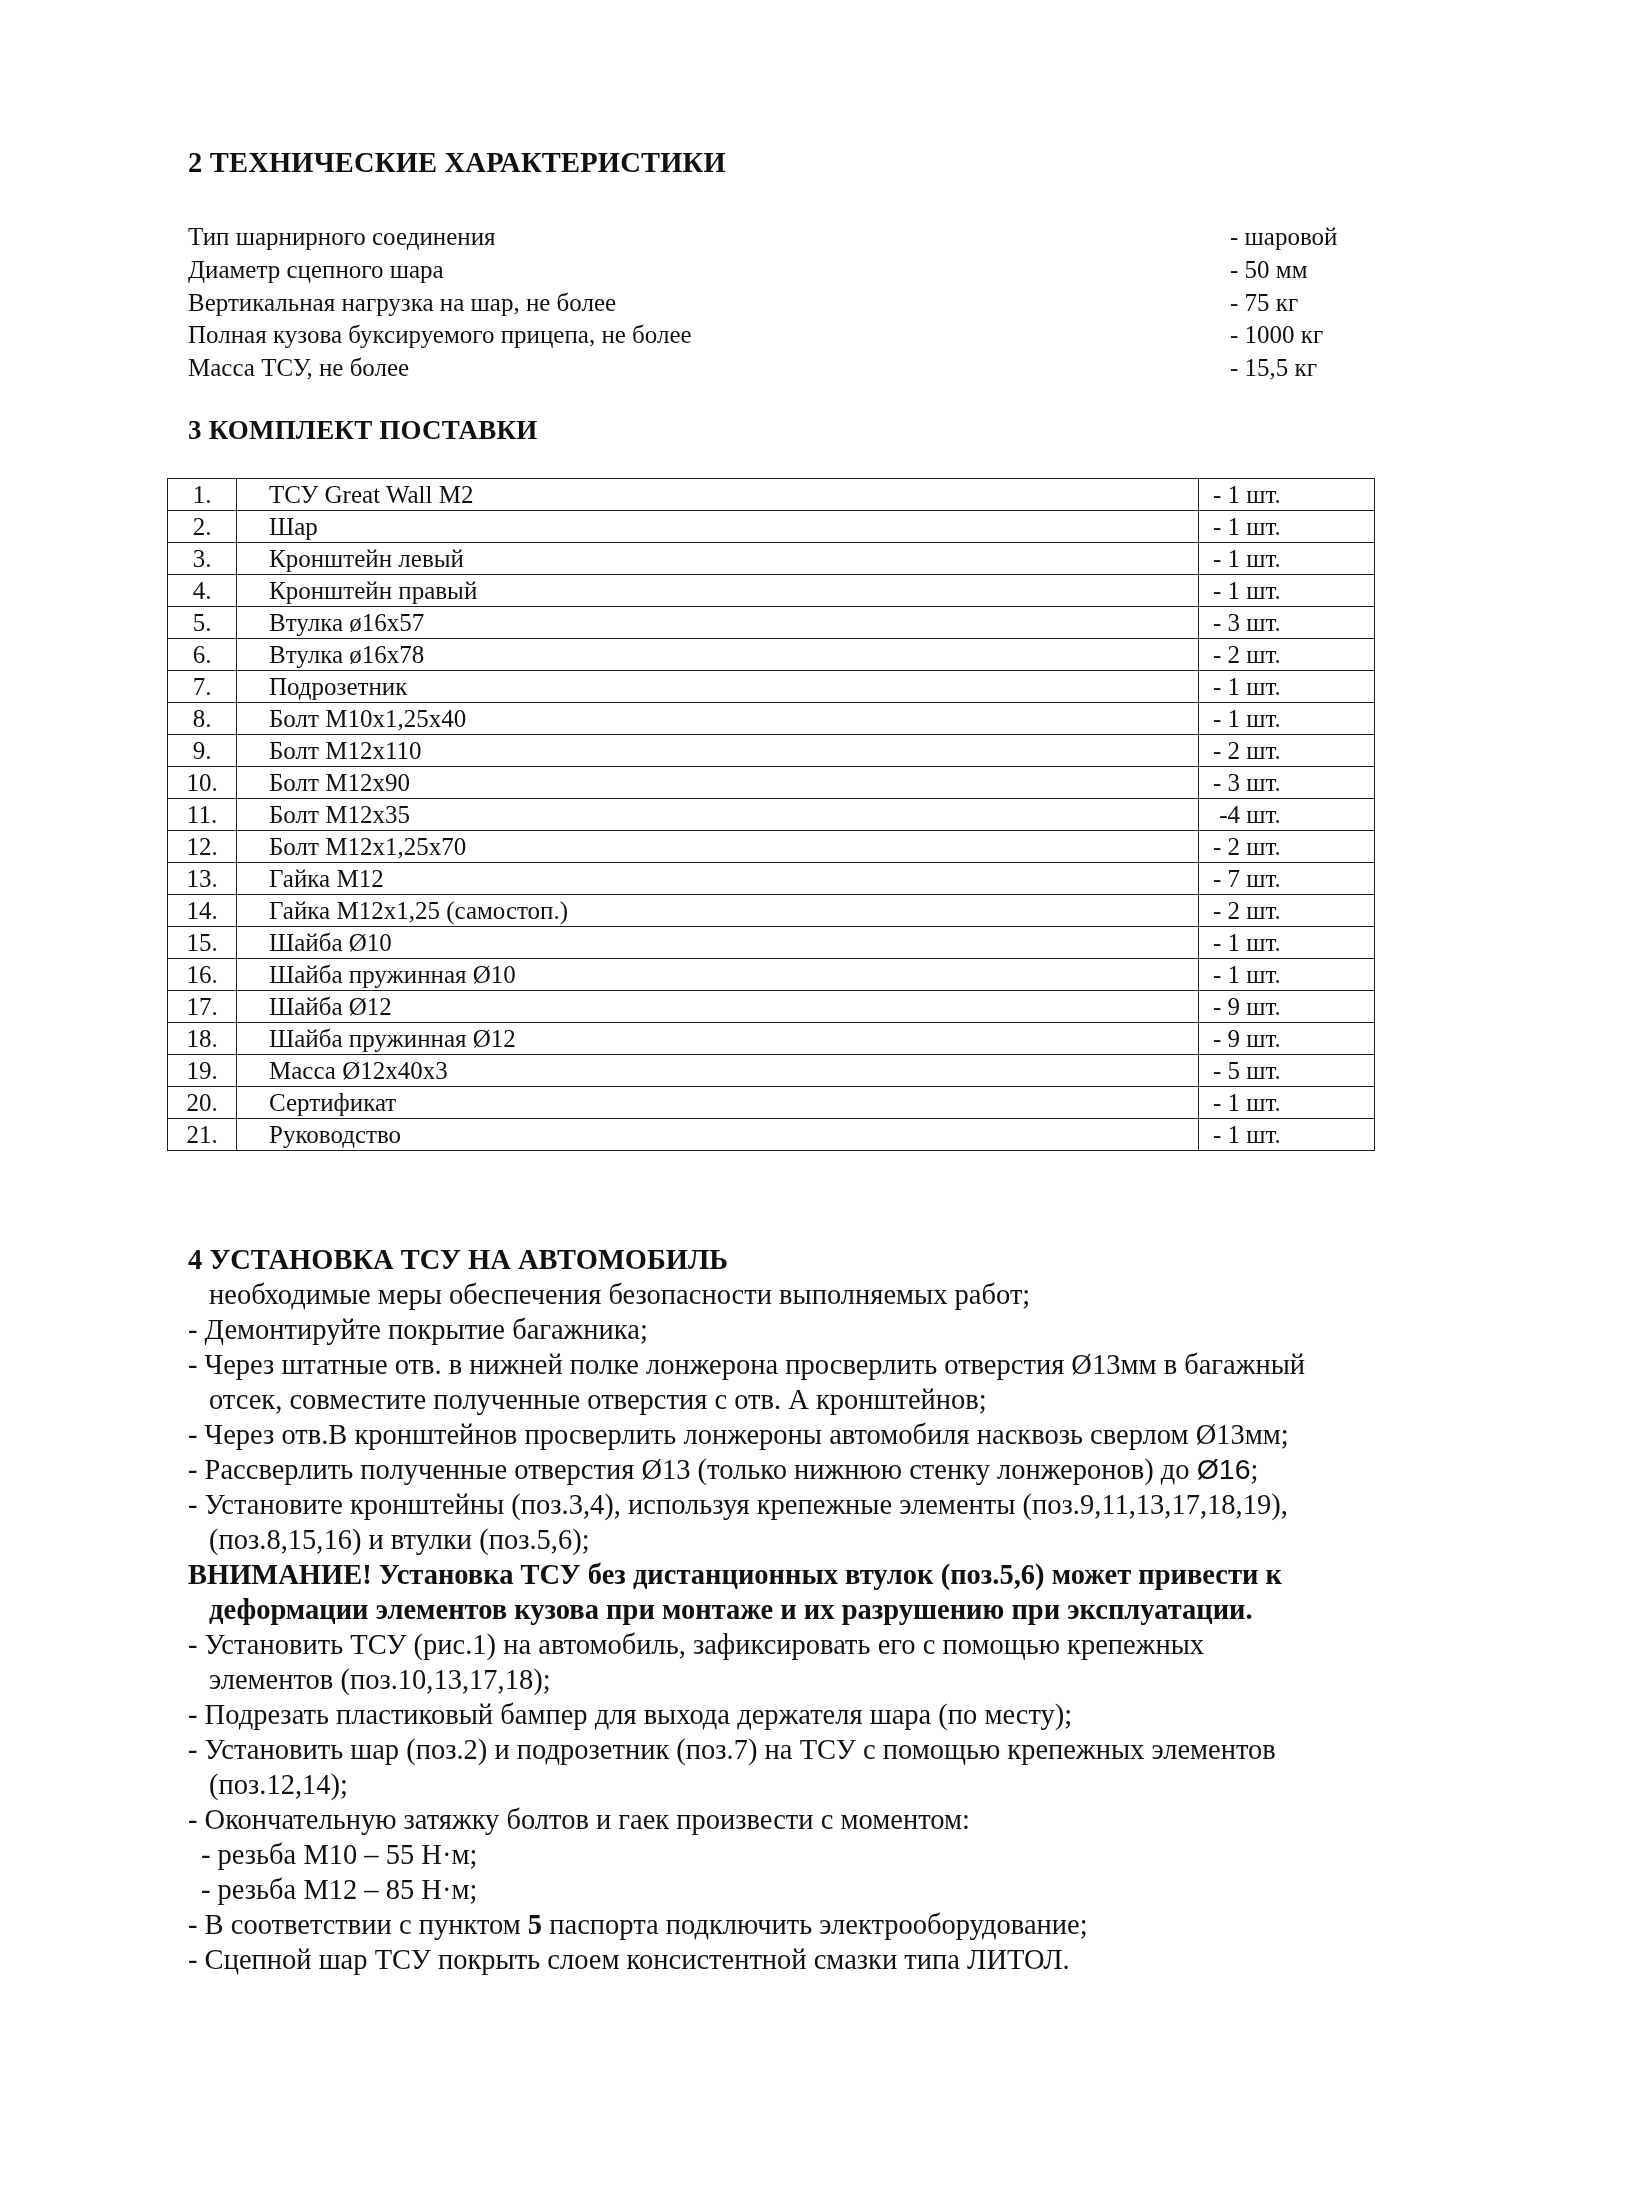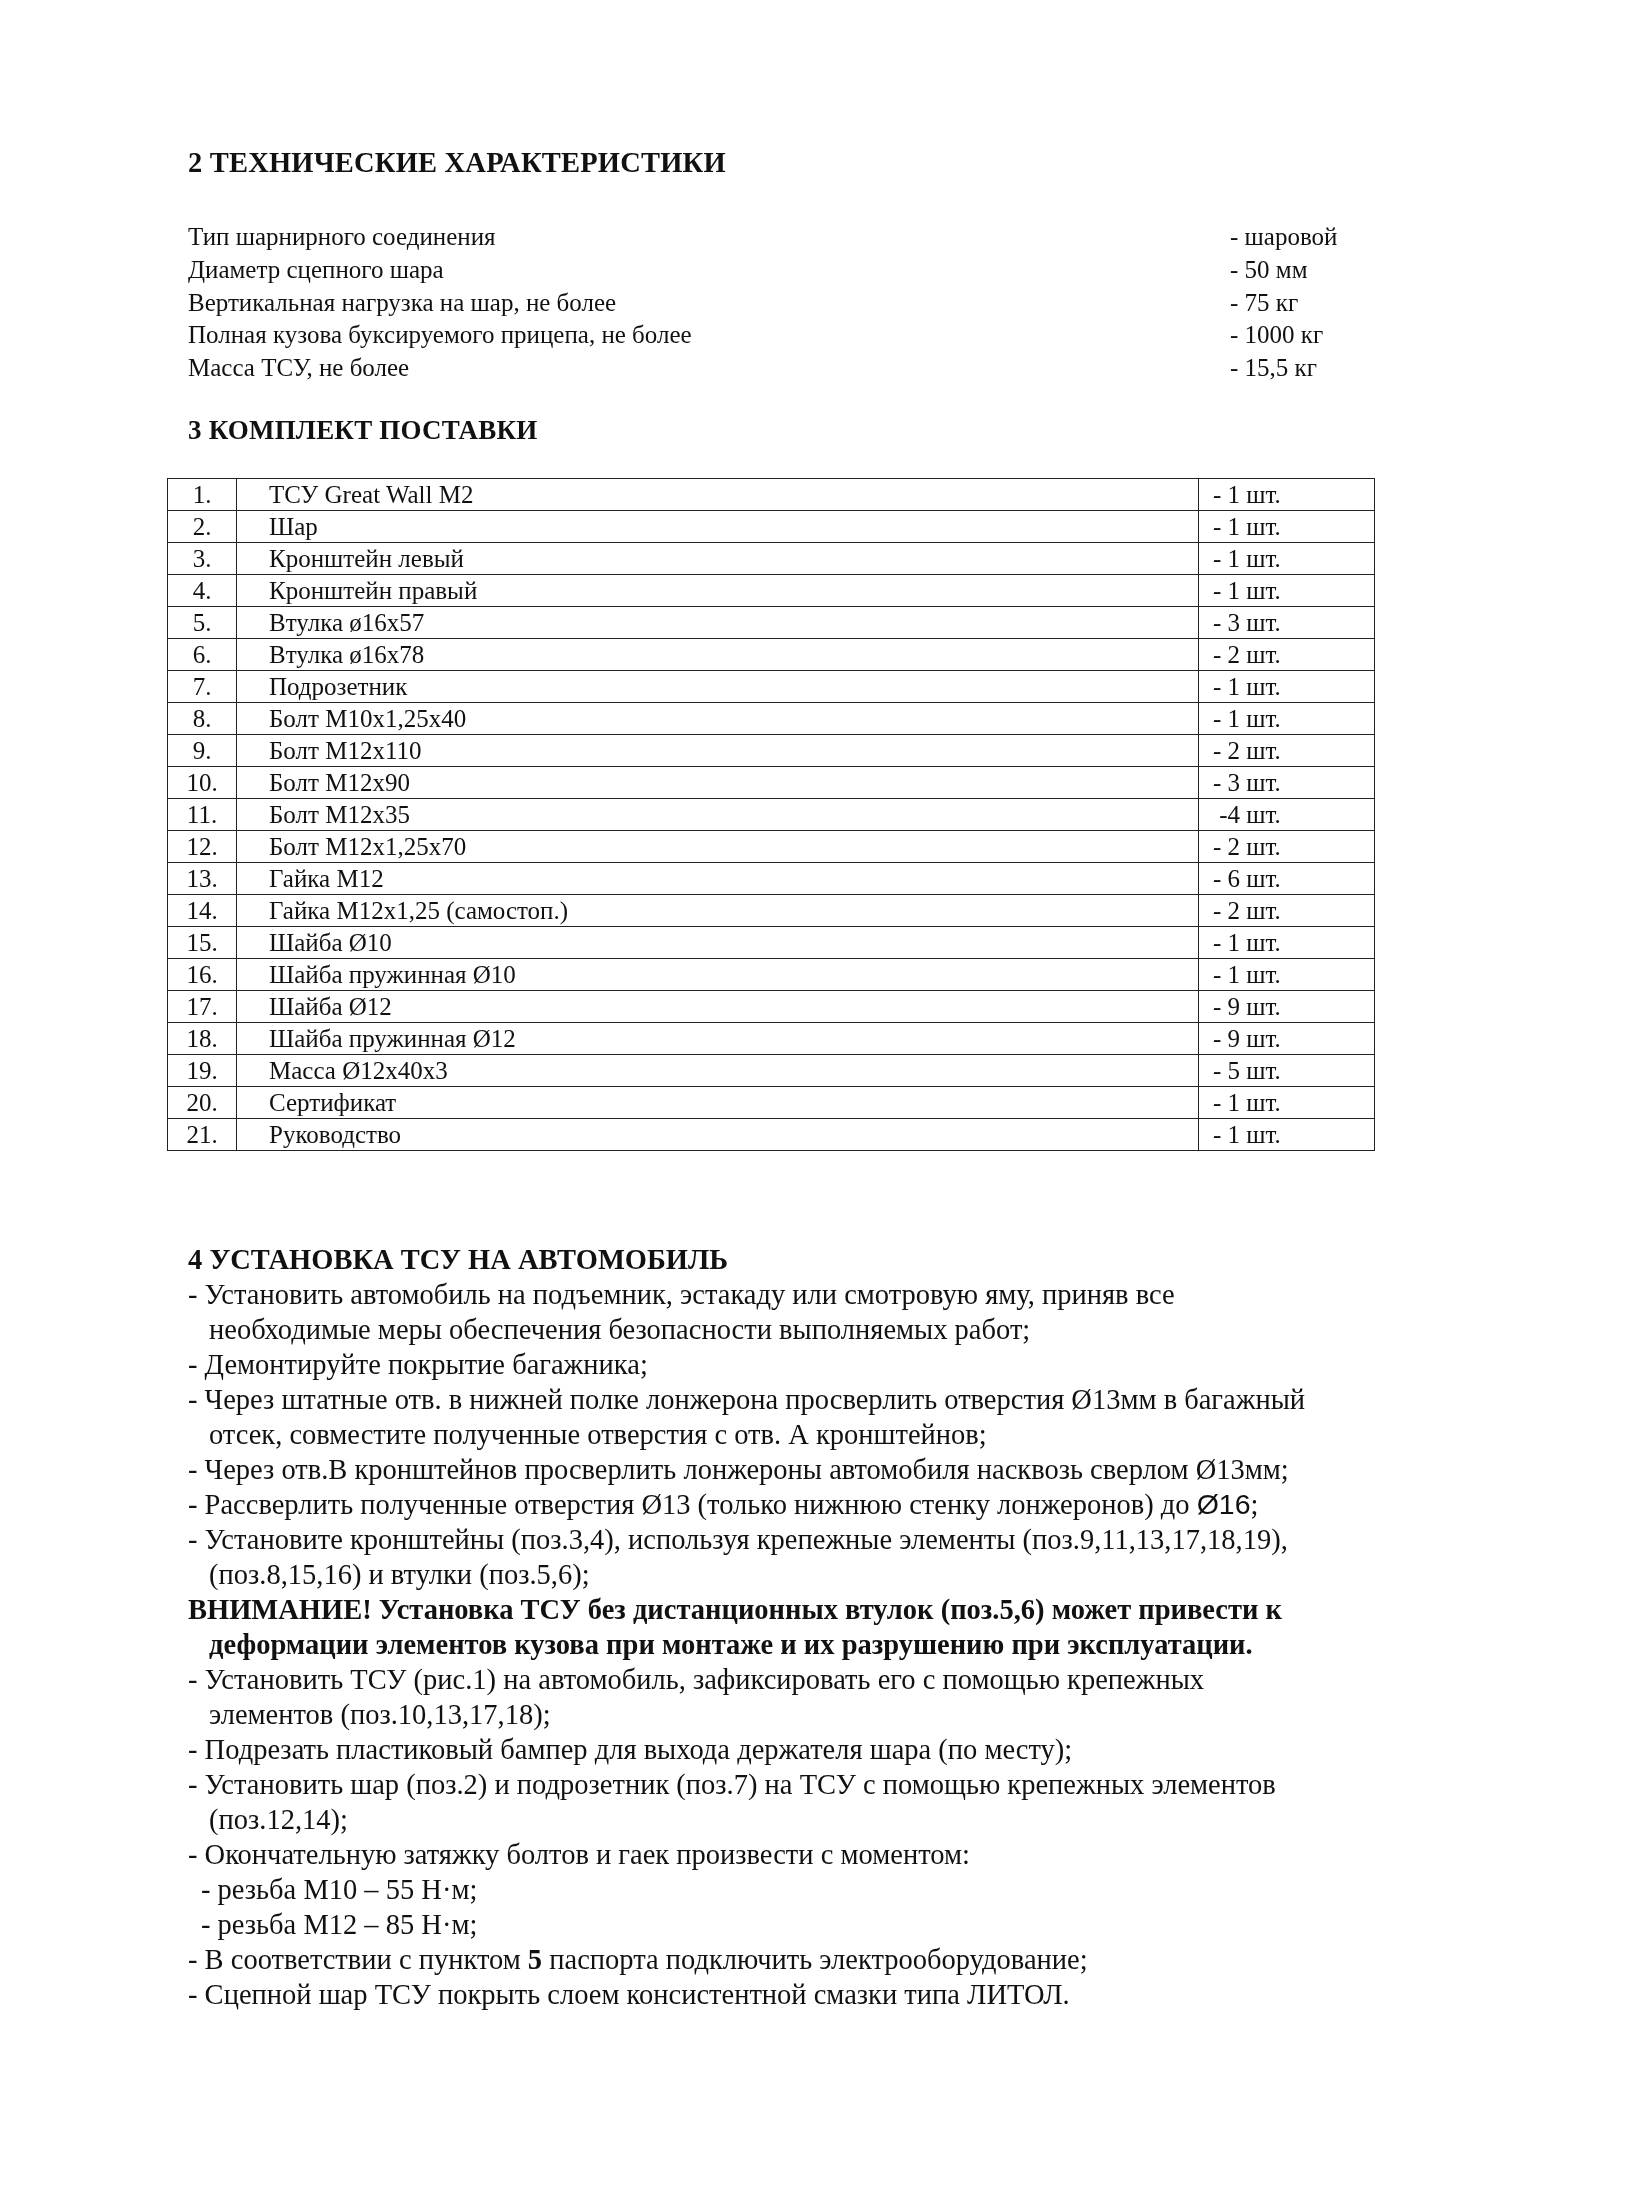--- a/index.html
+++ b/index.html
@@ -114,21 +114,21 @@
         <td class="qty" style="white-space:pre;"> -4 шт.</td>
       </tr>
     <tr>
         <td class="num">12.</td>
         <td class="name">Болт М12x1,25x70</td>
         <td class="qty">- 2 шт.</td>
       </tr>
     <tr>
         <td class="num">13.</td>
         <td class="name">Гайка М12</td>
-        <td class="qty">- 6 шт.</td>
+        <td class="qty">- 7 шт.</td>
       </tr>
     <tr>
         <td class="num">14.</td>
         <td class="name">Гайка М12x1,25 (самостоп.)</td>
         <td class="qty">- 2 шт.</td>
       </tr>
     <tr>
         <td class="num">15.</td>
         <td class="name">Шайба Ø10</td>
         <td class="qty">- 1 шт.</td>
@@ -161,21 +161,20 @@
     <tr>
         <td class="num">21.</td>
         <td class="name">Руководство</td>
         <td class="qty">- 1 шт.</td>
       </tr>
   </tbody>
 </table>
 
 <div class="s4">
   <div class="line b">4 УСТАНОВКА ТСУ НА АВТОМОБИЛЬ</div>
-  <div class="line">- Установить автомобиль на подъемник, эстакаду или смотровую яму, приняв все</div>
   <div class="line cont">необходимые меры обеспечения безопасности выполняемых работ;</div>
   <div class="line">- Демонтируйте покрытие багажника;</div>
   <div class="line">- Через штатные отв. в нижней полке лонжерона просверлить отверстия Ø13мм в багажный</div>
   <div class="line cont">отсек, совместите полученные отверстия с отв. А кронштейнов;</div>
   <div class="line">- Через отв.В кронштейнов просверлить лонжероны автомобиля насквозь сверлом Ø13мм;</div>
   <div class="line" style="white-space:pre;"><span>- Рассверлить полученные отверстия Ø13 (только нижнюю стенку лонжеронов) до </span><span class="sans">Ø16</span><span>;</span></div>
   <div class="line">- Установите кронштейны (поз.3,4), используя крепежные элементы (поз.9,11,13,17,18,19),</div>
   <div class="line cont">(поз.8,15,16) и втулки (поз.5,6);</div>
   <div class="line b">ВНИМАНИЕ! Установка ТСУ без дистанционных втулок (поз.5,6) может привести к</div>
   <div class="line b cont">деформации элементов кузова при монтаже и их разрушению при эксплуатации.</div>

